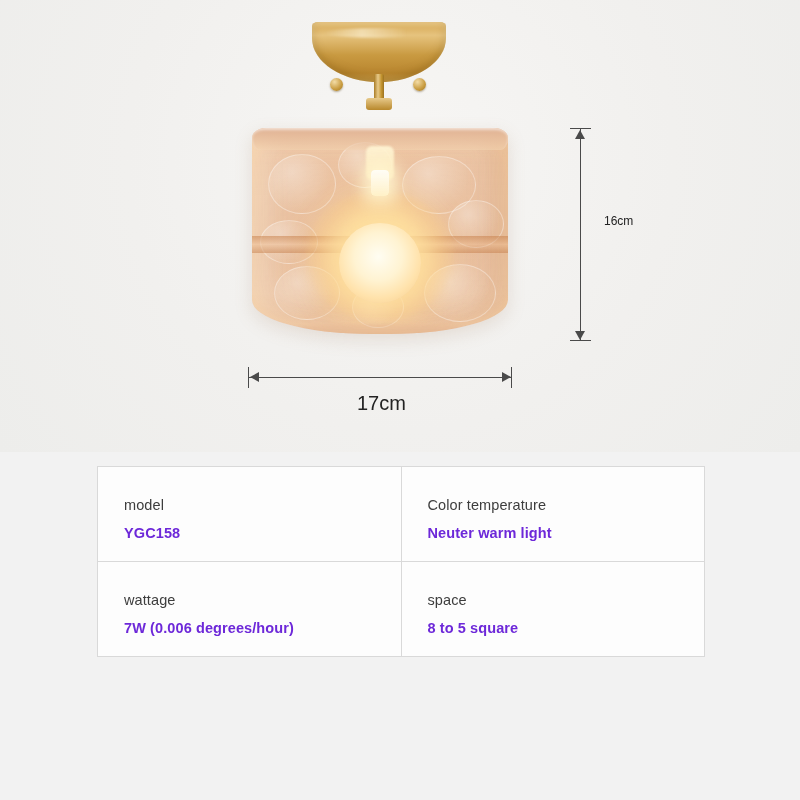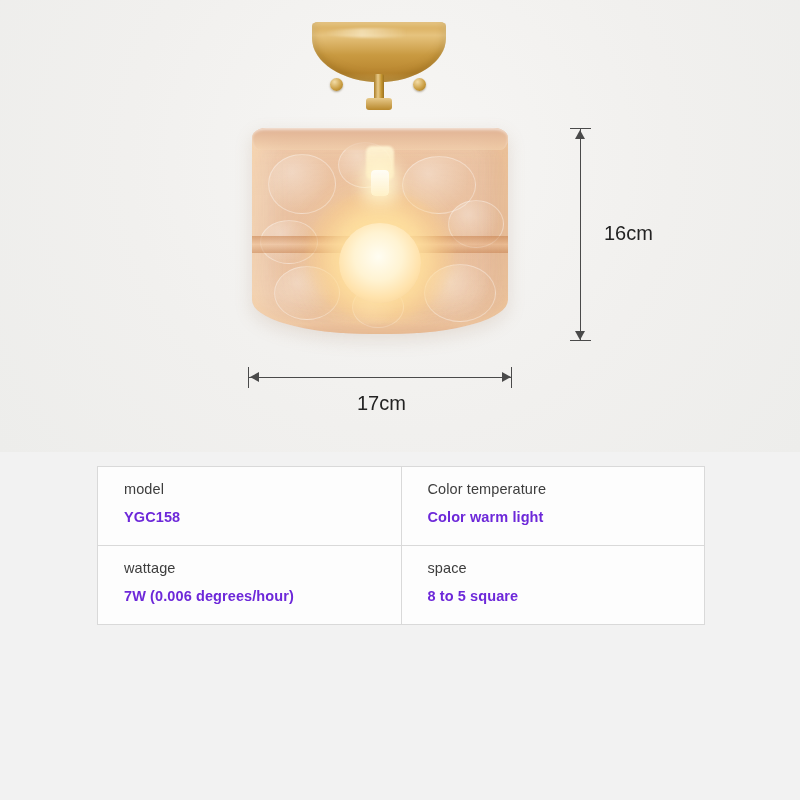--- a/index.html
+++ b/index.html
@@ -194,22 +194,22 @@
     position: absolute;
     left: 575px;
     width: 0; height: 0;
     border-left: 5px solid transparent;
     border-right: 5px solid transparent;
   }
   .v-arrow-top { top: 130px; border-bottom: 9px solid #4a4a4a; }
   .v-arrow-bot { top: 331px; border-top: 9px solid #4a4a4a; }
   .v-label {
     position: absolute;
-    left: 604px; top: 222px;
-    font-size: 20px;
+    left: 604px; top: 214px;
+    font-size: 12px;
     color: #232323;
     text-align: center;
   }
 
   .h-line {
     position: absolute;
     left: 248px; top: 377px;
     width: 264px; height: 1px;
     background: #4a4a4a;
   }
@@ -242,21 +242,21 @@
     position: absolute;
     left: 97px;
     top: 466px;
     width: 608px;
     border-collapse: collapse;
     table-layout: fixed;
     background: #fdfdfd;
   }
   .spec-table td {
     border: 1px solid #d9d9d9;
-    padding: 14px 26px 20px 26px;
+    padding: 30px 26px 20px 26px;
     vertical-align: top;
     width: 50%;
     height: 70px;
     box-sizing: border-box;
   }
   .spec-key {
     font-size: 14.5px;
     color: #3d3d3d;
     margin-bottom: 12px;
     letter-spacing: .1px;
@@ -327,21 +327,21 @@
 
   <table class="spec-table">
     <tbody>
       <tr>
         <td>
           <div class="spec-key">model</div>
           <div class="spec-val">YGC158</div>
         </td>
         <td>
           <div class="spec-key">Color temperature</div>
-          <div class="spec-val">Color warm light</div>
+          <div class="spec-val">Neuter warm light</div>
         </td>
       </tr>
       <tr>
         <td>
           <div class="spec-key">wattage</div>
           <div class="spec-val">7W (0.006 degrees/hour)</div>
         </td>
         <td>
           <div class="spec-key">space</div>
           <div class="spec-val">8 to 5 square</div>

